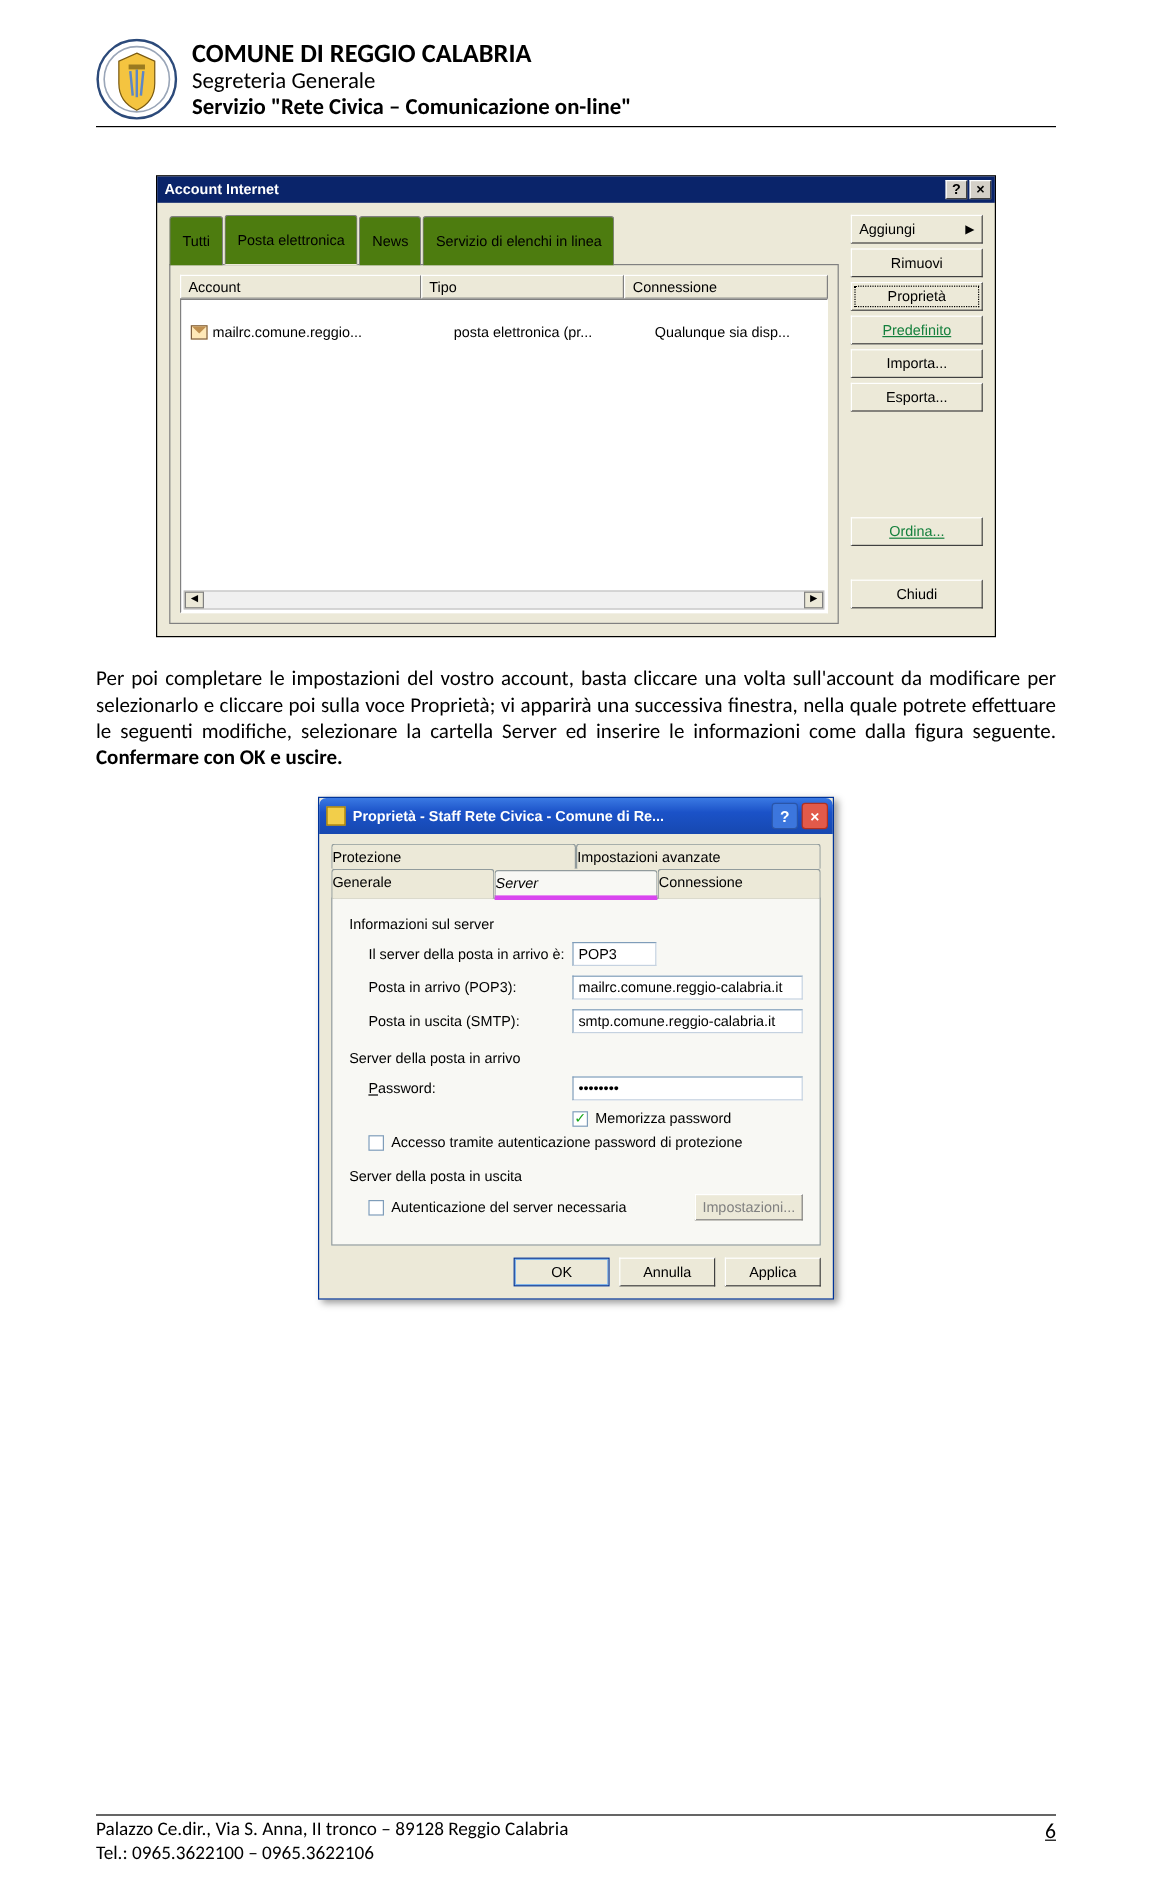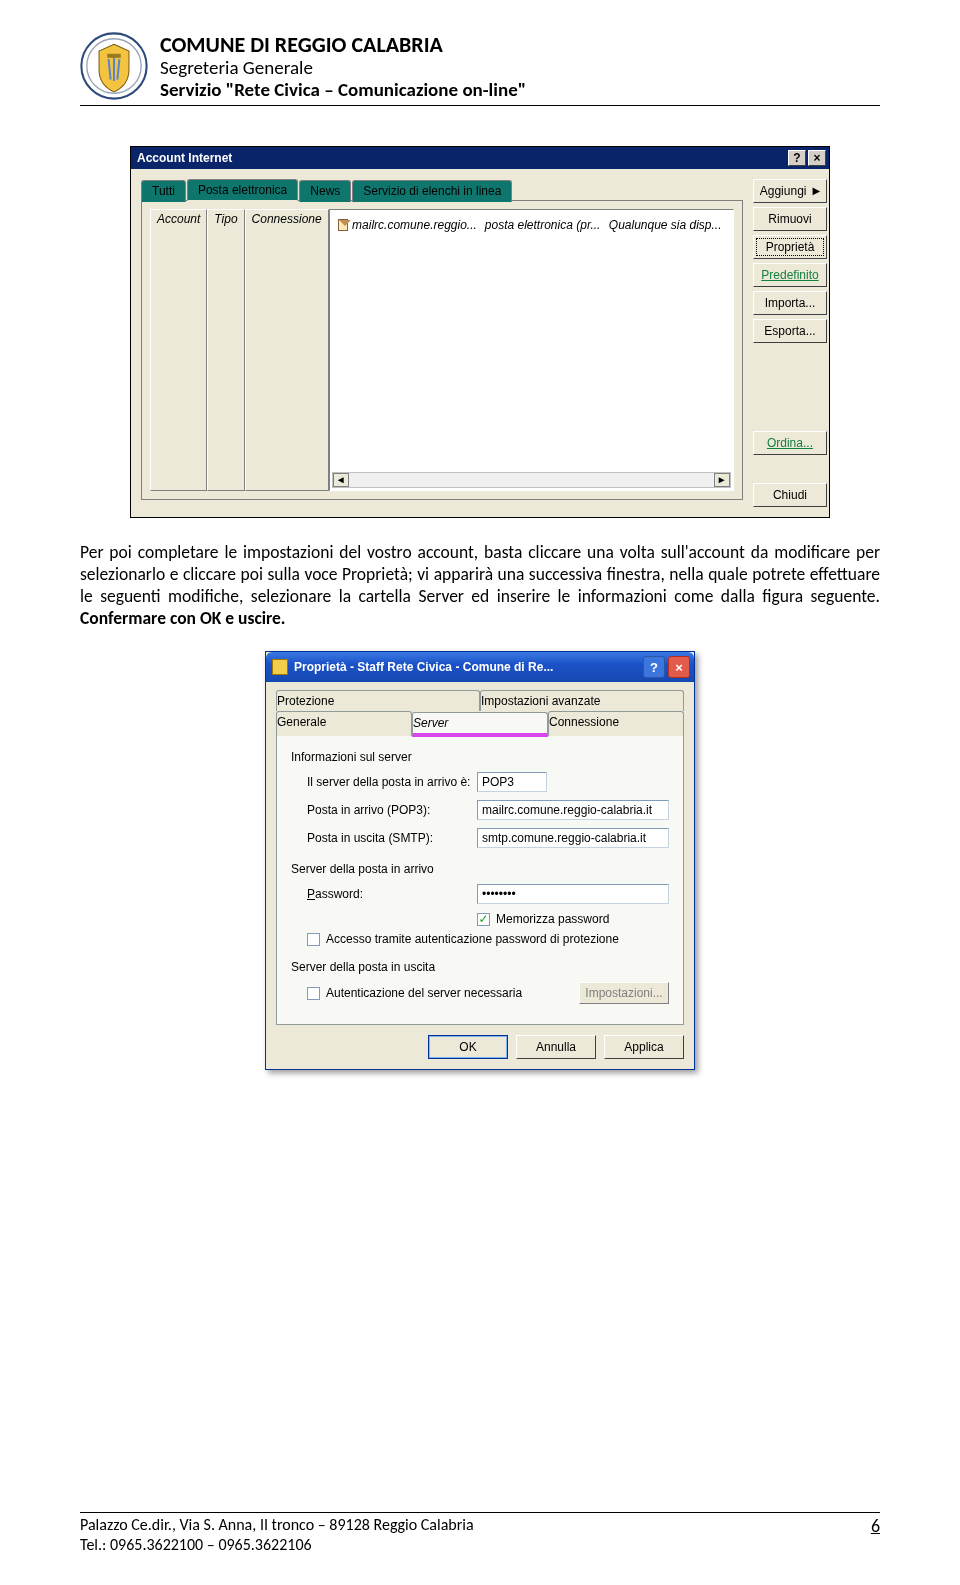--- a/index.html
+++ b/index.html
@@ -40,44 +40,44 @@
     border-top: 1px solid #fff; border-left: 1px solid #fff;
     border-right: 1px solid #404040; border-bottom: 1px solid #404040;
     display: flex; align-items: center; justify-content: center;
     color: #000; font-weight: bold; font-size: 12px;
   }
   .dlg1-body { padding: 10px; display: flex; gap: 10px; }
   .dlg1-left { flex: 1; }
   .dlg1-right { width: 110px; display: flex; flex-direction: column; gap: 4px; align-items: stretch; }
   .tabbar1 { display: flex; margin-bottom: -1px; }
   .tab1 {
-    background: #0f766e; border: 1px solid #808080; border-bottom: none;
+    background: #4d7c0f; border: 1px solid #808080; border-bottom: none;
     border-top-left-radius: 3px; border-top-right-radius: 3px;
-    padding: 10px 10px; margin-right: 1px; position: relative; top: 1px;
+    padding: 20px 10px; margin-right: 1px; position: relative; top: 1px;
     height: 22px; display: flex; align-items: center; text-align: right;
   }
   .tab1.active { border-bottom: 1px solid #ece9d8; top: 0; }
   .panel1 {
     border: 1px solid #808080; background: #ece9d8; padding: 8px;
-    height: 300px; display: flex; flex-direction: row; font-style: italic;
+    height: 300px; display: flex; flex-direction: column;
   }
   .listhead { display: flex; }
   .lh-col {
     background: #ece9d8; border-top: 1px solid #fff; border-left: 1px solid #fff;
     border-right: 1px solid #808080; border-bottom: 1px solid #808080;
     padding: 2px 6px; font-size: 12px;
   }
   .lh1 { flex: 1.2; } .lh2 { flex: 1; } .lh3 { flex: 1; }
   .listbox {
     background: #fff; border-top: 1px solid #808080; border-left: 1px solid #808080;
     border-right: 1px solid #fff; border-bottom: 1px solid #fff;
     flex: 1; font-size: 12px; position: relative;
   }
   .listrow { display: flex; padding: 1px 4px; align-items: center; }
-  .lr-col { padding: 7px 4px; overflow: hidden; white-space: nowrap; text-overflow: ellipsis; }
+  .lr-col { padding: 19px 4px; overflow: hidden; white-space: nowrap; text-overflow: ellipsis; text-align: center; }
   .lr1 { flex: 1.2; display: flex; align-items: center; gap: 4px; }
   .lr2 { flex: 1; } .lr3 { flex: 1; }
   .mail-ico {
     width: 14px; height: 12px; display: inline-block;
     border: 1px solid #806040; background: #ffe9b8; position: relative;
   }
   .mail-ico:before {
     content:""; position:absolute; top:0;left:0;right:0;height:0;
     border-top:6px solid #c09050; border-left:6px solid transparent; border-right:6px solid transparent;
   }

